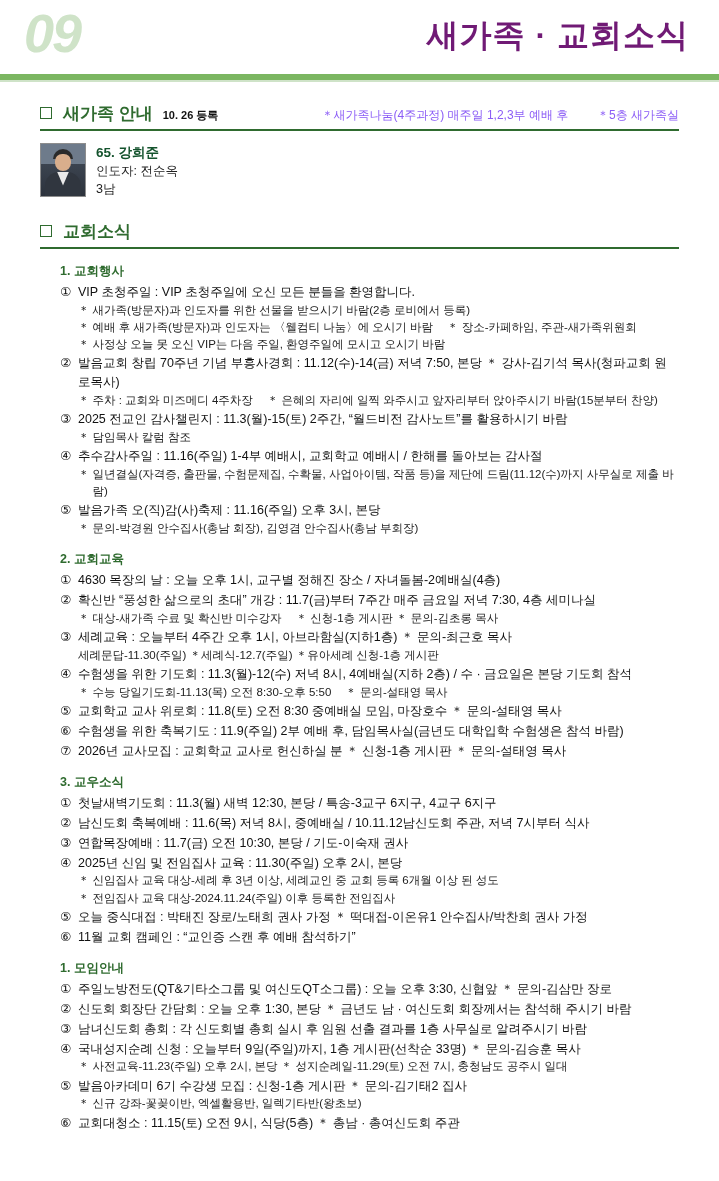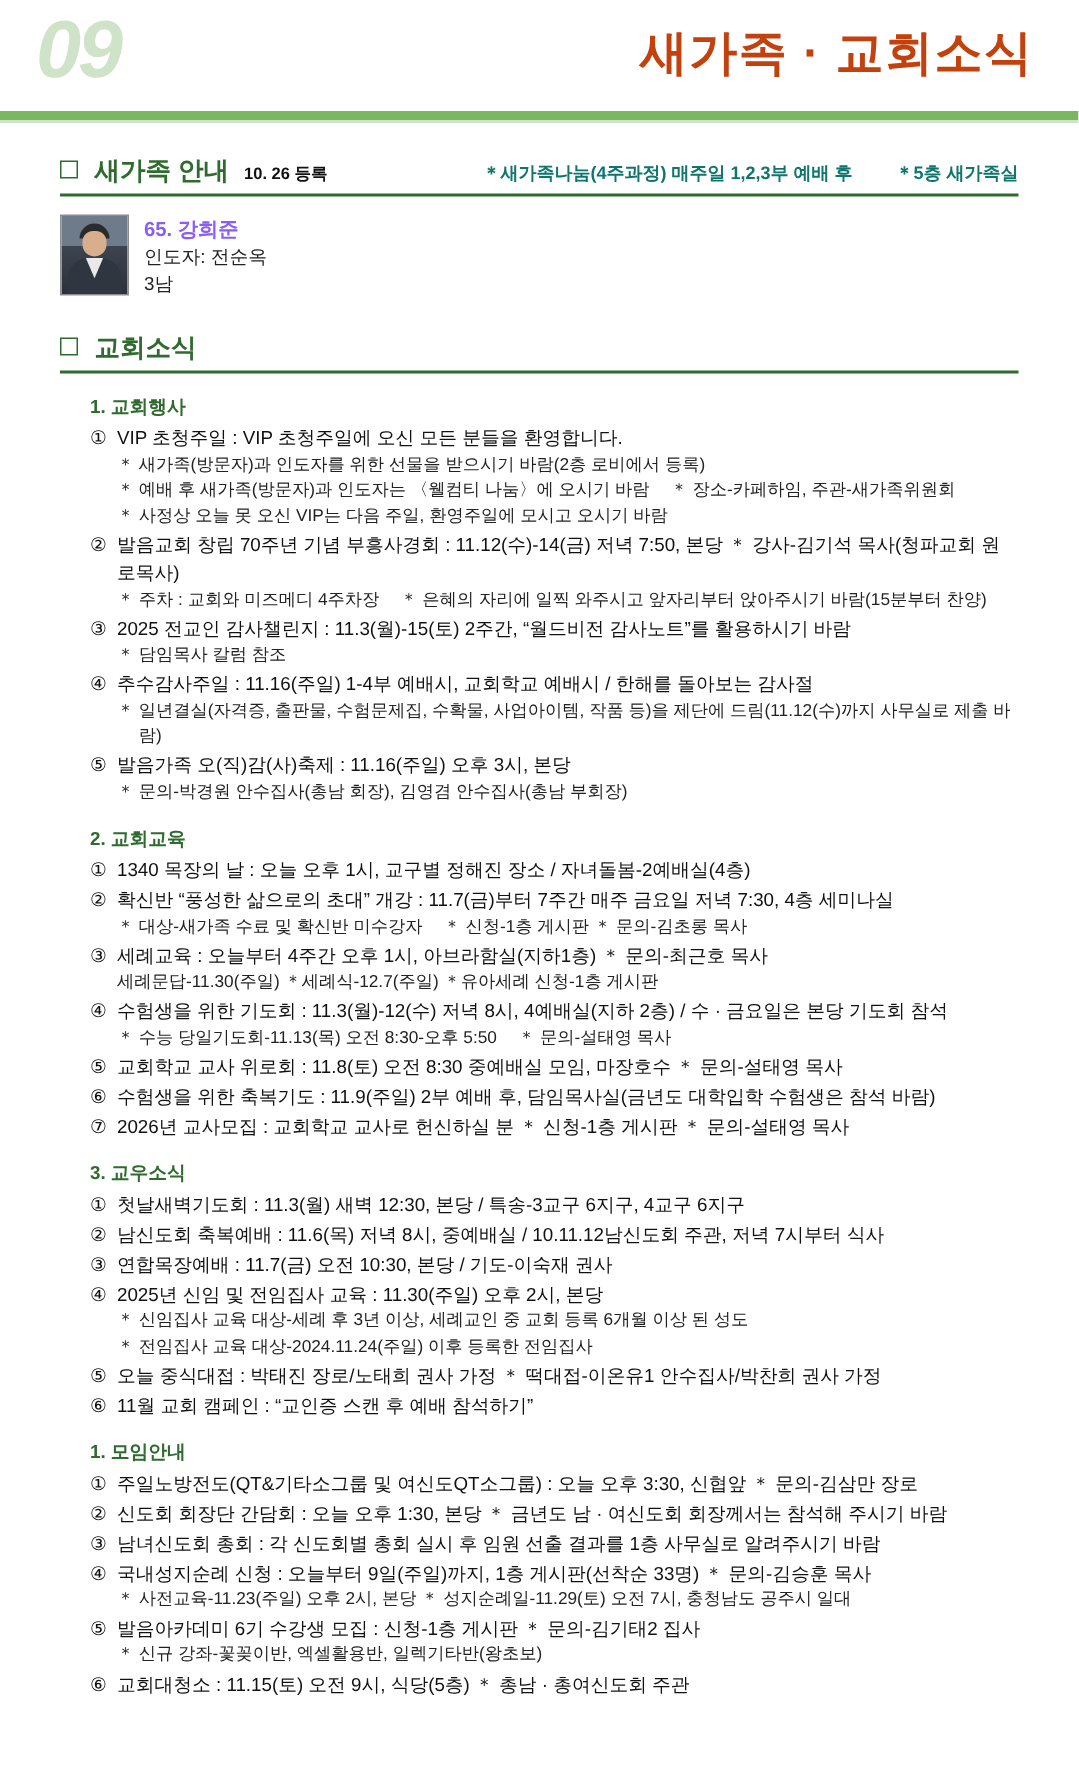--- a/index.html
+++ b/index.html
@@ -28,21 +28,21 @@
     font-style:italic;
     color:#cfe3c8;
     letter-spacing:-2px;
     line-height:1;
   }
   .header-title {
     position:absolute;
     right:30px; top:14px;
     font-size:32px;
     font-weight:bold;
-    color:#c2410c;
+    color:#701a75;
     letter-spacing:1px;
   }
   .header-rule {
     position:absolute;
     left:0; right:0; top:74px;
     height:6px;
     background:#7bb661;
   }
   .header-rule2 {
     position:absolute;
@@ -76,22 +76,22 @@
   }
   .sec-sub {
     font-size:11px;
     font-weight:bold;
     color:#111;
     margin-left:2px;
   }
   .sec-right {
     margin-left:auto;
     font-size:12px;
-    font-weight:bold;
-    color:#0f766e;
+    font-weight:normal;
+    color:#8b5cf6;
     white-space:nowrap;
   }
   .sec-right .gap { display:inline-block; width:22px; }
   .sec-underline {
     height:1.5px;
     background:#2f6b2f;
     margin-top:4px;
   }
 
   
@@ -119,21 +119,21 @@
   }
   .photo .body {
     position:absolute; left:4px; top:28px; width:36px; height:24px;
     background:#30363f; border-radius:14px 14px 0 0;
   }
   .photo .shirt {
     position:absolute; left:16px; top:28px; width:12px; height:14px;
     background:#e9e9e9; clip-path:polygon(50% 100%,0 0,100% 0);
   }
   .fam-text { line-height:1.45; }
-  .fam-name { font-size:13.5px; font-weight:bold; color:#8b5cf6; }
+  .fam-name { font-size:13.5px; font-weight:bold; color:#14532d; }
   .fam-line { font-size:12.5px; color:#222; }
 
   
   .news { margin-top:6px; }
   .grp { margin-top:14px;margin-left:20px; }
   .grp-title {
     font-size:12.5px;
     font-weight:bold;
     color:#2f6b2f;
     margin-bottom:3px;
@@ -257,21 +257,21 @@
           </div>
           <div class="sub">
             <span class="star">＊</span>
             <span class="stxt">문의-박경원 안수집사(총남 회장), 김영겸 안수집사(총남 부회장)</span>
           </div>
         </div>
         <div class="grp">
           <div class="grp-title">2. 교회교육</div>
           <div class="item">
             <span class="num">①</span>
-            <span class="txt">1340 목장의 날 : 오늘 오후 1시, 교구별 정해진 장소 / 자녀돌봄-2예배실(4층)</span>
+            <span class="txt">4630 목장의 날 : 오늘 오후 1시, 교구별 정해진 장소 / 자녀돌봄-2예배실(4층)</span>
           </div>
           <div class="item">
             <span class="num">②</span>
             <span class="txt">확신반 “풍성한 삶으로의 초대” 개강 : 11.7(금)부터 7주간 매주 금요일 저녁 7:30, 4층 세미나실</span>
           </div>
           <div class="sub">
             <span class="star">＊</span>
             <span class="stxt">대상-새가족 수료 및 확신반 미수강자<span class="gap2"></span><span>＊ 신청-1층 게시판    ＊ 문의-김초롱 목사</span></span>
           </div>
           <div class="item">

